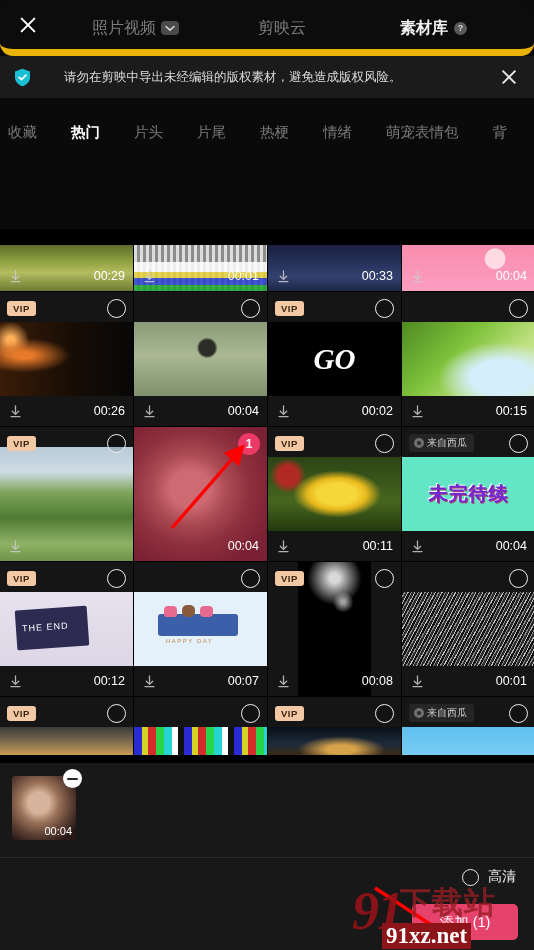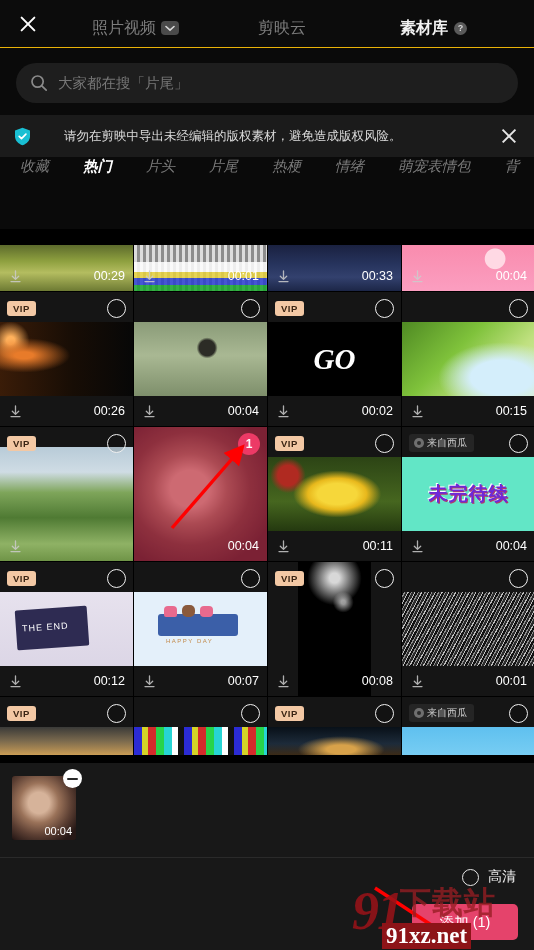--- a/index.html
+++ b/index.html
@@ -6,25 +6,26 @@
   html, body {
     width: 534px; height: 950px;
     background: #000;
     font-family: "Liberation Sans", "DejaVu Sans", sans-serif;
     overflow: hidden;
   }
   #app { position: relative; width: 534px; height: 950px; background: #0a0a0a; }
 
   
   .header {
-    height: 48px; width: 100%;
+    height: 56px; width: 100%;
     background: #0c0c0c;
     display: flex; align-items: center;
-    border-bottom: 1px solid #eab308;
+    border-bottom: 7px solid #eab308;
     position: relative;
+    border-radius: 13px;
   }
   .close-btn {
     width: 56px; height: 56px;
     display: flex; align-items: center; justify-content: center;
     cursor: pointer;
   }
   .close-glyph { position: relative; width: 20px; height: 20px; }
   .close-glyph:before, .close-glyph:after {
     content: ""; position: absolute; left: 0; top: 9px;
     width: 20px; height: 2px; background: #fff; border-radius: 1px;
@@ -81,24 +82,23 @@
   .banner-close:before, .banner-close:after {
     content: ""; position: absolute; left: 2px; top: 10px;
     width: 18px; height: 1.8px; background: #e6e6e6;
   }
   .banner-close:before { transform: rotate(45deg); }
   .banner-close:after  { transform: rotate(-45deg); }
 
   
   .cats {
     height: 44px; background: #0a0a0a;
-    display: flex; align-items: flex-start;
+    display: flex; align-items: flex-end;
     overflow: hidden; white-space: nowrap;
-    padding-left: 20px;
-    font-style: italic;
+    padding-left: 8px;
   }
   .cat {
     font-size: 14.5px; color: #7b7b7b;
     margin-right: 34px; cursor: pointer; flex: 0 0 auto;
   }
   .cat.active { color: #fff; font-weight: 700; }
 
   
   .grid-wrap {
     position: absolute; top: 229px; left: 0;
@@ -269,31 +269,20 @@
     <div class="htab htab-3 active">
       <span>素材库</span>
       <span class="help-dot">?</span>
     </div>
 
     <div class="htab htab-2">
       <span>剪映云</span>
     </div>
   </div>
 
-  <div class="search-wrap">
-    <div class="search-box">
-      <span class="search-icon">
-        <svg width="18" height="18" viewBox="0 0 18 18">
-          <circle cx="7.6" cy="7.6" r="5.6" stroke="#8a8a8a" stroke-width="1.7" fill="none"></circle>
-          <line x1="11.8" y1="11.8" x2="16.2" y2="16.2" stroke="#8a8a8a" stroke-width="1.7" stroke-linecap="round"></line>
-        </svg>
-      </span>
-      <span class="search-text">大家都在搜「片尾」</span>
-    </div>
-  </div>
 
   <div class="banner">
     <span class="shield">
       <svg width="17" height="19" viewBox="0 0 17 19">
         <path d="M8.5 0.8 L16 3.4 V9.2 C16 13.6 12.8 16.8 8.5 18.2 C4.2 16.8 1 13.6 1 9.2 V3.4 Z" fill="#19bfd3"></path>
         <path d="M5.2 9.3 L7.5 11.6 L11.9 7.2" stroke="#fff" stroke-width="1.7" fill="none" stroke-linecap="round" stroke-linejoin="round"></path>
       </svg>
     </span>
     <span class="banner-text">请勿在剪映中导出未经编辑的版权素材，避免造成版权风险。</span>
     <span class="banner-close"></span>

